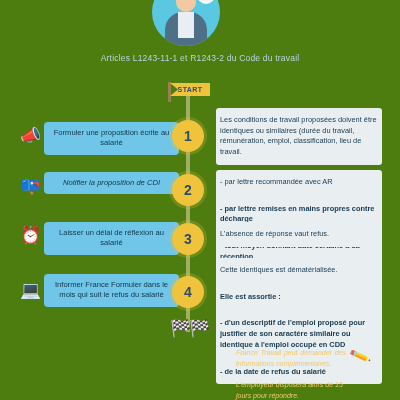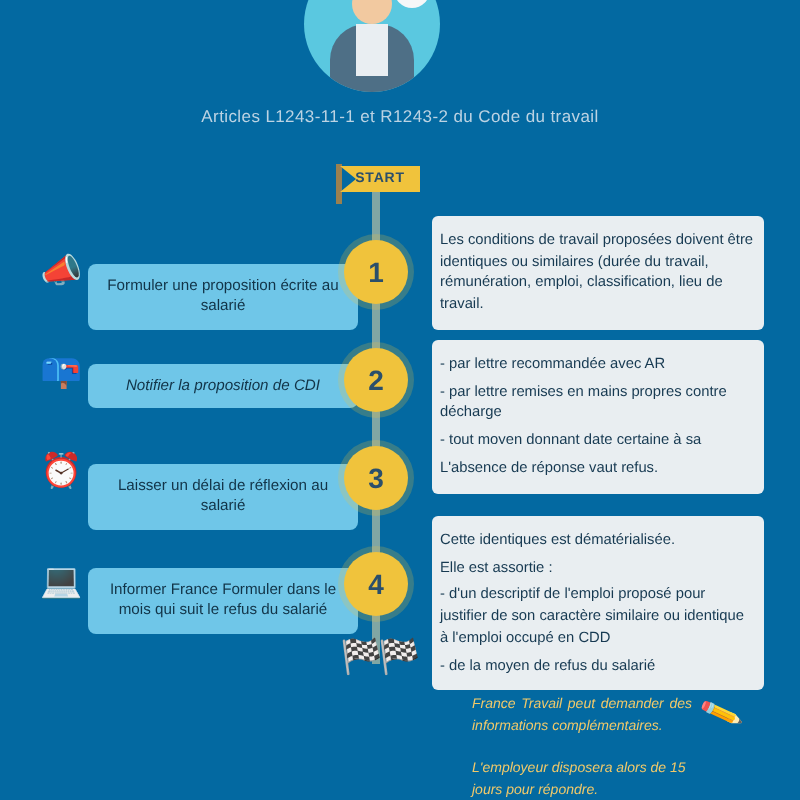--- a/index.html
+++ b/index.html
@@ -11,21 +11,21 @@
     height: 400px;
     background: #2c5a7c;
     font-family: "Liberation Sans", sans-serif;
     overflow: hidden;
     position: relative;
   }
   .page {
     position: relative;
     width: 400px;
     height: 400px;
-    background: #0369a1;
+    background: #4d7c0f;
     overflow: hidden;
   }
 
   
   .avatar-wrap {
     position: absolute;
     left: 152px;
     top: -22px;
     width: 68px;
     height: 68px;
@@ -160,21 +160,20 @@
     left: 44px;
     width: 135px;
     background: #6fc6e8;
     border-radius: 4px;
     color: #123448;
     font-size: 7.6px;
     line-height: 1.35;
     padding: 6px 7px;
     box-sizing: border-box;
     text-align: center;
-    margin-top: 10px;
   }
   .left-icon {
     position: absolute;
     left: 18px;
     width: 26px;
     height: 26px;
     display: flex;
     align-items: center;
     justify-content: center;
     font-size: 17px;
@@ -189,21 +188,22 @@
     color: #173a52;
     font-size: 7.4px;
     line-height: 1.45;
     padding: 7px 4px;
     box-sizing: border-box;
   }
   .right-card p {
     margin: 0;
   }
   .right-card p + p {
-    margin-top: 3px;
+    margin-top: 16px;
+    font-weight: bold;
   }
 
   
   .finish {
     position: absolute;
     left: 170px;
     top: 318px;
     width: 40px;
     height: 28px;
     font-size: 17px;
@@ -292,21 +292,21 @@
   </div>
 
   <div class="step">
     <div class="left-icon" style="top:277px;">💻</div>
     <div class="left-label" style="top:274px;">Informer France Formuler dans le mois qui suit le refus du salarié</div>
     <div class="circle" style="top:276px;">4</div>
     <div class="right-card" style="top:258px;">
       <p>Cette identiques est dématérialisée.</p>
       <p>Elle est assortie :</p>
       <p>- d'un descriptif de l'emploi proposé pour justifier de son caractère similaire ou identique à l'emploi occupé en CDD</p>
-      <p>- de la moyen de refus du salarié</p>
+      <p>- de la date de refus du salarié</p>
     </div>
   </div>
 
   <div class="finish">🏁🏁</div>
 
   <div class="note note-1">France Travail peut demander des informations complémentaires.</div>
   <div class="note note-2">L'employeur disposera alors de 15 jours pour répondre.</div>
   <div class="pencil">✏️</div>
 
 </div>

